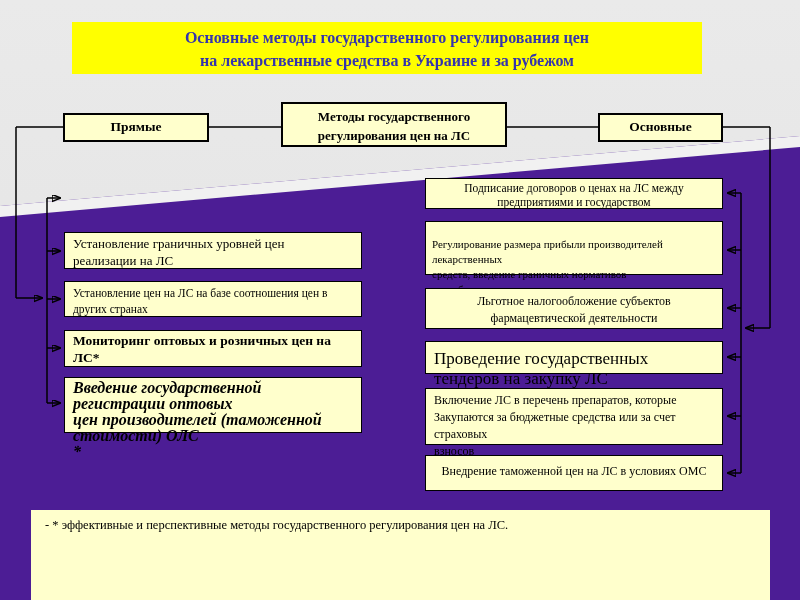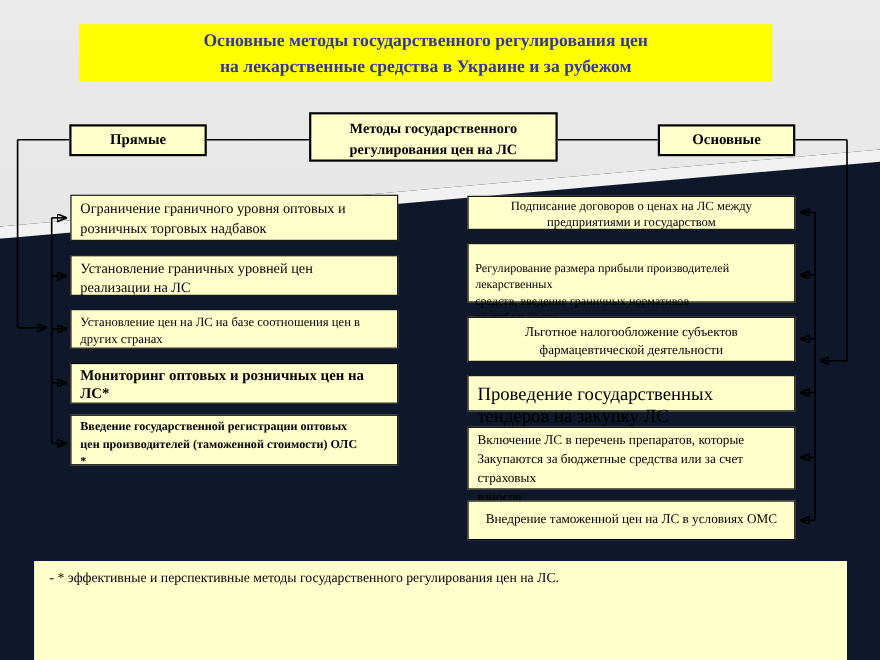--- a/index.html
+++ b/index.html
@@ -1,19 +1,19 @@
 <!DOCTYPE html>
 <html><head>
 <meta charset="utf-8">
 <style>
   html,body { margin:0; padding:0; }
   body { background:#fff; }
   .stage {
     position:relative; width:800px; height:600px; overflow:hidden;
-    background:#0f172a;
+    background:#4c1d95;
     font-family:"Liberation Serif","DejaVu Serif",serif;
     color:#000;
   }
   .bg-wedge-1 {
     position:absolute; left:0; top:0; width:800px; height:600px;
     background:linear-gradient(180deg,#eaeaea 0%,#e1e1e1 100%);
     clip-path:polygon(0 0,800px 0,800px 136px,0 206px);
   }
   .bg-wedge-2 {
     position:absolute; left:0; top:0; width:800px; height:600px;
@@ -28,30 +28,30 @@
     background:#FFFF00; color:#3434AE;
     font-weight:bold; font-size:16px; line-height:23px;
     text-align:center; box-sizing:border-box; padding-top:4px;
     white-space:pre-line;
   }
   .nodebox {
     position:absolute; background:#FFFFCC; border:1.5px solid #000;
     box-sizing:border-box; white-space:pre-line;
   }
   .toprow { border-width:2px; text-align:center; font-weight:bold; }
-  .lbl-direct   { left:63px;  top:113px; width:125px; height:29px; font-size:13.5px; line-height:24px; }
+  .lbl-direct   { left:63px;  top:113px; width:146px; height:29px; font-size:13.5px; line-height:24px; }
   .lbl-root     { left:281px; top:102px; width:226px; height:45px; font-size:13px; line-height:19px; padding-top:3px; }
   .lbl-indirect { left:598px; top:113px; width:125px; height:29px; font-size:13.5px; line-height:24px; }
 
   .lcol { left:64px; width:298px; text-align:left; }
   .d1 { top:177px; height:42px; font-size:13px;   line-height:18px; padding:3px 8px; }
   .d2 { top:232px; height:37px; font-size:13px;   line-height:17px; padding:2px 8px; }
   .d3 { top:281px; height:36px; font-size:11.5px; line-height:16px; padding:3px 8px; }
   .d4 { top:330px; height:37px; font-size:13.5px; line-height:17px; padding:1px 8px; font-weight:bold; }
-  .d5 { top:377px; height:46px; font-size:11px; line-height:16px; padding:2px 8px; font-weight:bold; }
+  .d5 { top:377px; height:56px; font-size:16px; line-height:16px; padding:2px 8px; font-weight:bold;font-style:italic; }
 
   .rcol { left:425px; width:298px; }
   .i1 { top:178px; height:31px; font-size:11.5px; line-height:14px; text-align:center; padding-top:2px; }
   .i2 { top:221px; height:54px; font-size:11px;   line-height:15px; text-align:left;  padding:15px 6px; }
   .i3 { top:288px; height:41px; font-size:12px;   line-height:17px; text-align:center; padding-top:4px; }
   .i4 { top:341px; height:33px; font-size:17px;   text-align:left;  padding:7px 8px; }
   .i5 { top:388px; height:57px; font-size:12px;   line-height:17px; text-align:left; padding:3px 8px; }
   .i6 { top:455px; height:36px; font-size:12px;   text-align:center; padding-top:8px; }
 
   .footnote {
@@ -103,22 +103,20 @@
   <div class="banner">Основные методы государственного регулирования цен
 на лекарственные средства в Украине и за рубежом</div>
 
   <div class="nodebox toprow lbl-direct">Прямые</div>
 
   <div class="nodebox toprow lbl-root">Методы государственного
 регулирования  цен на ЛС</div>
 
   <div class="nodebox toprow lbl-indirect">Основные</div>
 
-  <div class="nodebox lcol d1">Ограничение граничного уровня оптовых  и
-розничных торговых надбавок</div>
   <div class="nodebox lcol d2">Установление  граничных  уровней цен
 реализации на ЛС</div>
   <div class="nodebox lcol d3">Установление цен на ЛС  на базе соотношения цен в
 других странах</div>
   <div class="nodebox lcol d4">Мониторинг   оптовых  и розничных  цен  на
 ЛС*</div>
   <div class="nodebox lcol d5">Введение государственной  регистрации  оптовых
 цен производителей (таможенной  стоимости) ОЛС
 *</div>
 

